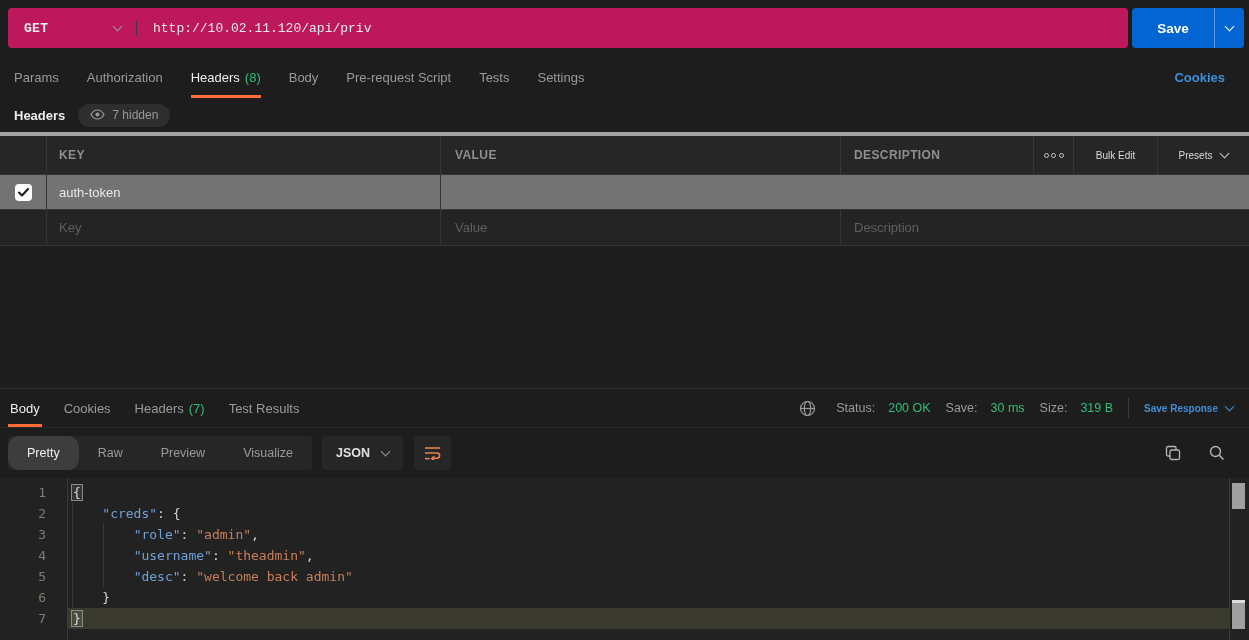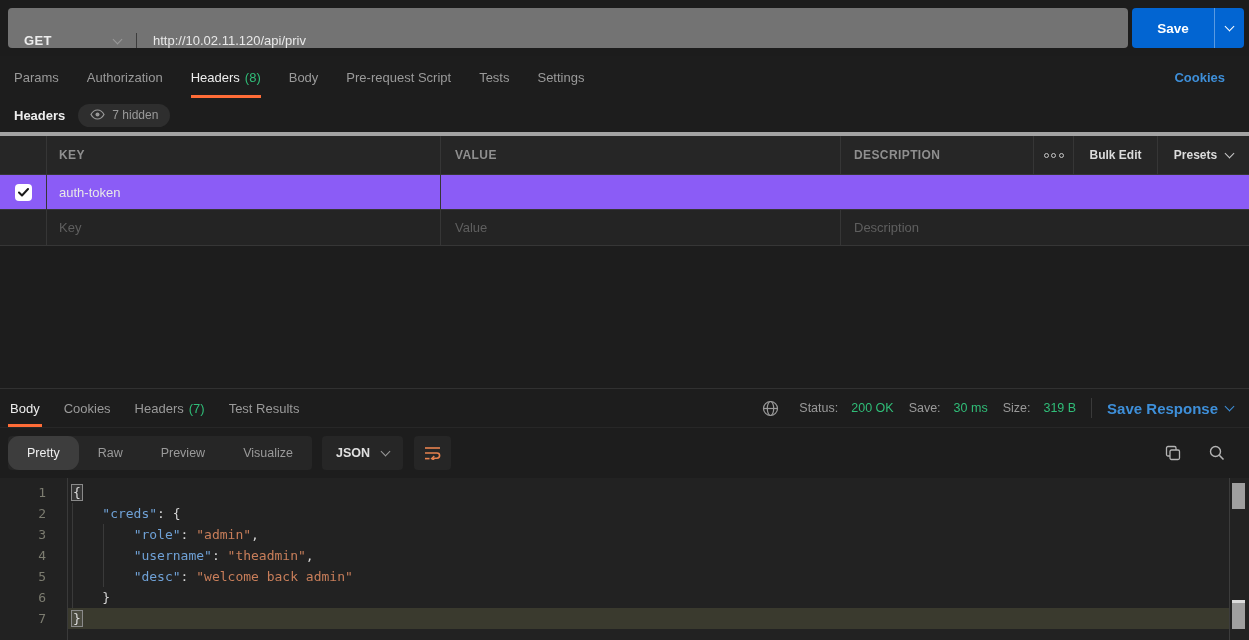--- a/index.html
+++ b/index.html
@@ -5,21 +5,21 @@
   :root{
     --accent-orange:#ff6c37; --send-blue:#0265d2; --link-blue:#3e8fd9;
     --success-green:#30bd78; --json-key:#6fa1d6; --json-string:#c87e5a;
   }
   *{box-sizing:border-box; margin:0; padding:0;}
   html,body{width:1249px;height:640px;overflow:hidden;}
   body{background:#1d1d1d;font-family:"Liberation Sans",sans-serif;color:#e8e8e8;}
 
   
   .topbar{height:56px;background:#1c1c1c;display:flex;align-items:center;padding:0 5px 0 8px;gap:4px;}
-  .request-bar{flex:1;height:40px;background:#737373;border-radius:4px;display:flex;align-items:flex-end;overflow:hidden;}
+  .request-bar{flex:1;height:40px;background:#be185d;border-radius:4px;display:flex;align-items:center;overflow:hidden;font-family:Liberation Mono, monospace;}
   .method{width:129px;display:flex;align-items:center;justify-content:space-between;padding:0 15px 0 16px;border-right:1px solid #3c3c3c;cursor:pointer;}
   .method-label{font-weight:700;font-size:13px;color:#ededed;letter-spacing:.3px;}
   .url{flex:1;display:flex;align-items:center;padding:0 16px;font-size:13px;color:#e8e8e8;}
   .send-btn{width:112px;height:40px;background:var(--send-blue);border-radius:4px;display:flex;color:#fff;cursor:pointer;}
   .send-main{flex:1;display:flex;align-items:center;justify-content:center;font-weight:700;font-size:13.5px;}
   .send-divider{width:1px;background:rgba(255,255,255,.35);}
   .send-caret{width:29px;display:flex;align-items:center;justify-content:center;}
   .chev{width:7px;height:7px;border-right:1.6px solid currentColor;border-bottom:1.6px solid currentColor;transform:rotate(45deg);display:inline-block;margin-top:-3px;}
 
   
@@ -32,47 +32,47 @@
 
   
   .headers-subrow{height:34px;display:flex;align-items:center;gap:13px;padding:0 14px;}
   .subtitle{font-size:13px;font-weight:700;color:#ededed;}
   .hidden-pill{display:flex;align-items:center;gap:7px;background:#2e2e2e;border-radius:12px;padding:4px 12px 5px;color:#9a9a9a;font-size:12px;cursor:pointer;}
 
   
   .htable{border-top:4px solid #a3a3a3;}
   .hrow{display:grid;border-bottom:1px solid #363636;align-items:stretch;}
   .hrow.head{grid-template-columns:46px 394px 400px 193px 40px 84px 1fr;height:39px;background:#262626;}
-  .hrow.data{grid-template-columns:46px 394px 400px 1fr;height:35px;background:#8b5cf6;}
+  .hrow.data{grid-template-columns:46px 394px 400px 1fr;height:35px;background:#737373;}
   .hrow.emptyrow{grid-template-columns:46px 394px 400px 1fr;height:36px;background:#242424;}
   .hcell{display:flex;align-items:center;padding:0 12px;min-width:0;overflow:hidden;}
   .hcell + .hcell{border-left:1px solid #363636;}
   .hcell.center{justify-content:center;padding:0;}
   .colhead{font-size:12px;font-weight:700;color:#8f8f8f;letter-spacing:.4px;}
   .cellval{font-size:13px;color:#e8e8e8;white-space:nowrap;}
   .placeholder{font-size:13px;color:#5f5f5f;}
-  .toolbtn{font-size:12px;font-weight:700;color:#dcdcdc;display:flex;align-items:center;gap:9px;cursor:pointer;}
+  .toolbtn{font-size:10px;font-weight:400;color:#dcdcdc;display:flex;align-items:center;gap:9px;cursor:pointer;}
   .dots{display:flex;gap:2.5px;cursor:pointer;}
   .dots i{width:5px;height:5px;border:1px solid #c6c6c6;border-radius:50%;display:block;}
   .checkbox{width:17px;height:17px;background:#ffffff;border-radius:4px;display:flex;align-items:center;justify-content:center;cursor:pointer;}
 
   .gap{height:142px;}
 
   
   .response{border-top:1px solid #313131;}
   .resp-tabs{height:39px;display:flex;align-items:stretch;padding:0 16px 0 8px;gap:20px;border-bottom:1px solid #272727;}
   .rtab{display:flex;align-items:center;gap:5px;font-size:13px;color:#9a9a9a;border-bottom:3px solid transparent;padding:3px 2px 0;cursor:pointer;white-space:nowrap;}
   .rtab.active{border-bottom-color:var(--accent-orange);}
   .rtab.active .tab-label{color:#ededed;}
   .resp-meta{margin-left:auto;display:flex;align-items:center;gap:15px;font-size:12.5px;}
   .meta-pair{display:flex;gap:13px;white-space:nowrap;}
   .meta-label{color:#9a9a9a;}
   .meta-value{color:var(--success-green);}
   .meta-divider{width:1px;height:20px;background:#3a3a3a;}
-  .save-response{color:var(--link-blue);font-weight:700;font-size:15px;display:flex;align-items:center;gap:8px;cursor:pointer;white-space:nowrap;}
+  .save-response{color:var(--link-blue);font-weight:700;font-size:10px;display:flex;align-items:center;gap:8px;cursor:pointer;white-space:nowrap;}
 
   
   .resp-toolbar{height:50px;display:flex;align-items:center;padding:0 24px 0 8px;background:#1d1d1d;}
   .segmented{display:flex;background:#262626;border-radius:4px;height:34px;align-items:stretch;overflow:hidden;}
   .seg{display:flex;align-items:center;padding:0 19px;font-size:12.5px;color:#9a9a9a;cursor:pointer;}
   .seg.active{background:#3d3d3d;color:#f0f0f0;border-radius:11px;font-weight:400;}
   .json-select{height:34px;display:flex;align-items:center;gap:12px;background:#262626;border-radius:4px;padding:0 14px;font-size:12.5px;font-weight:600;color:#e0e0e0;margin-left:10px;cursor:pointer;}
   .json-select .chev{color:#9a9a9a;}
   .wrap-btn{height:34px;width:37px;background:#262626;border-radius:4px;display:flex;align-items:center;justify-content:center;margin-left:11px;cursor:pointer;}
   .toolbar-right{margin-left:auto;display:flex;align-items:center;gap:28px;}

